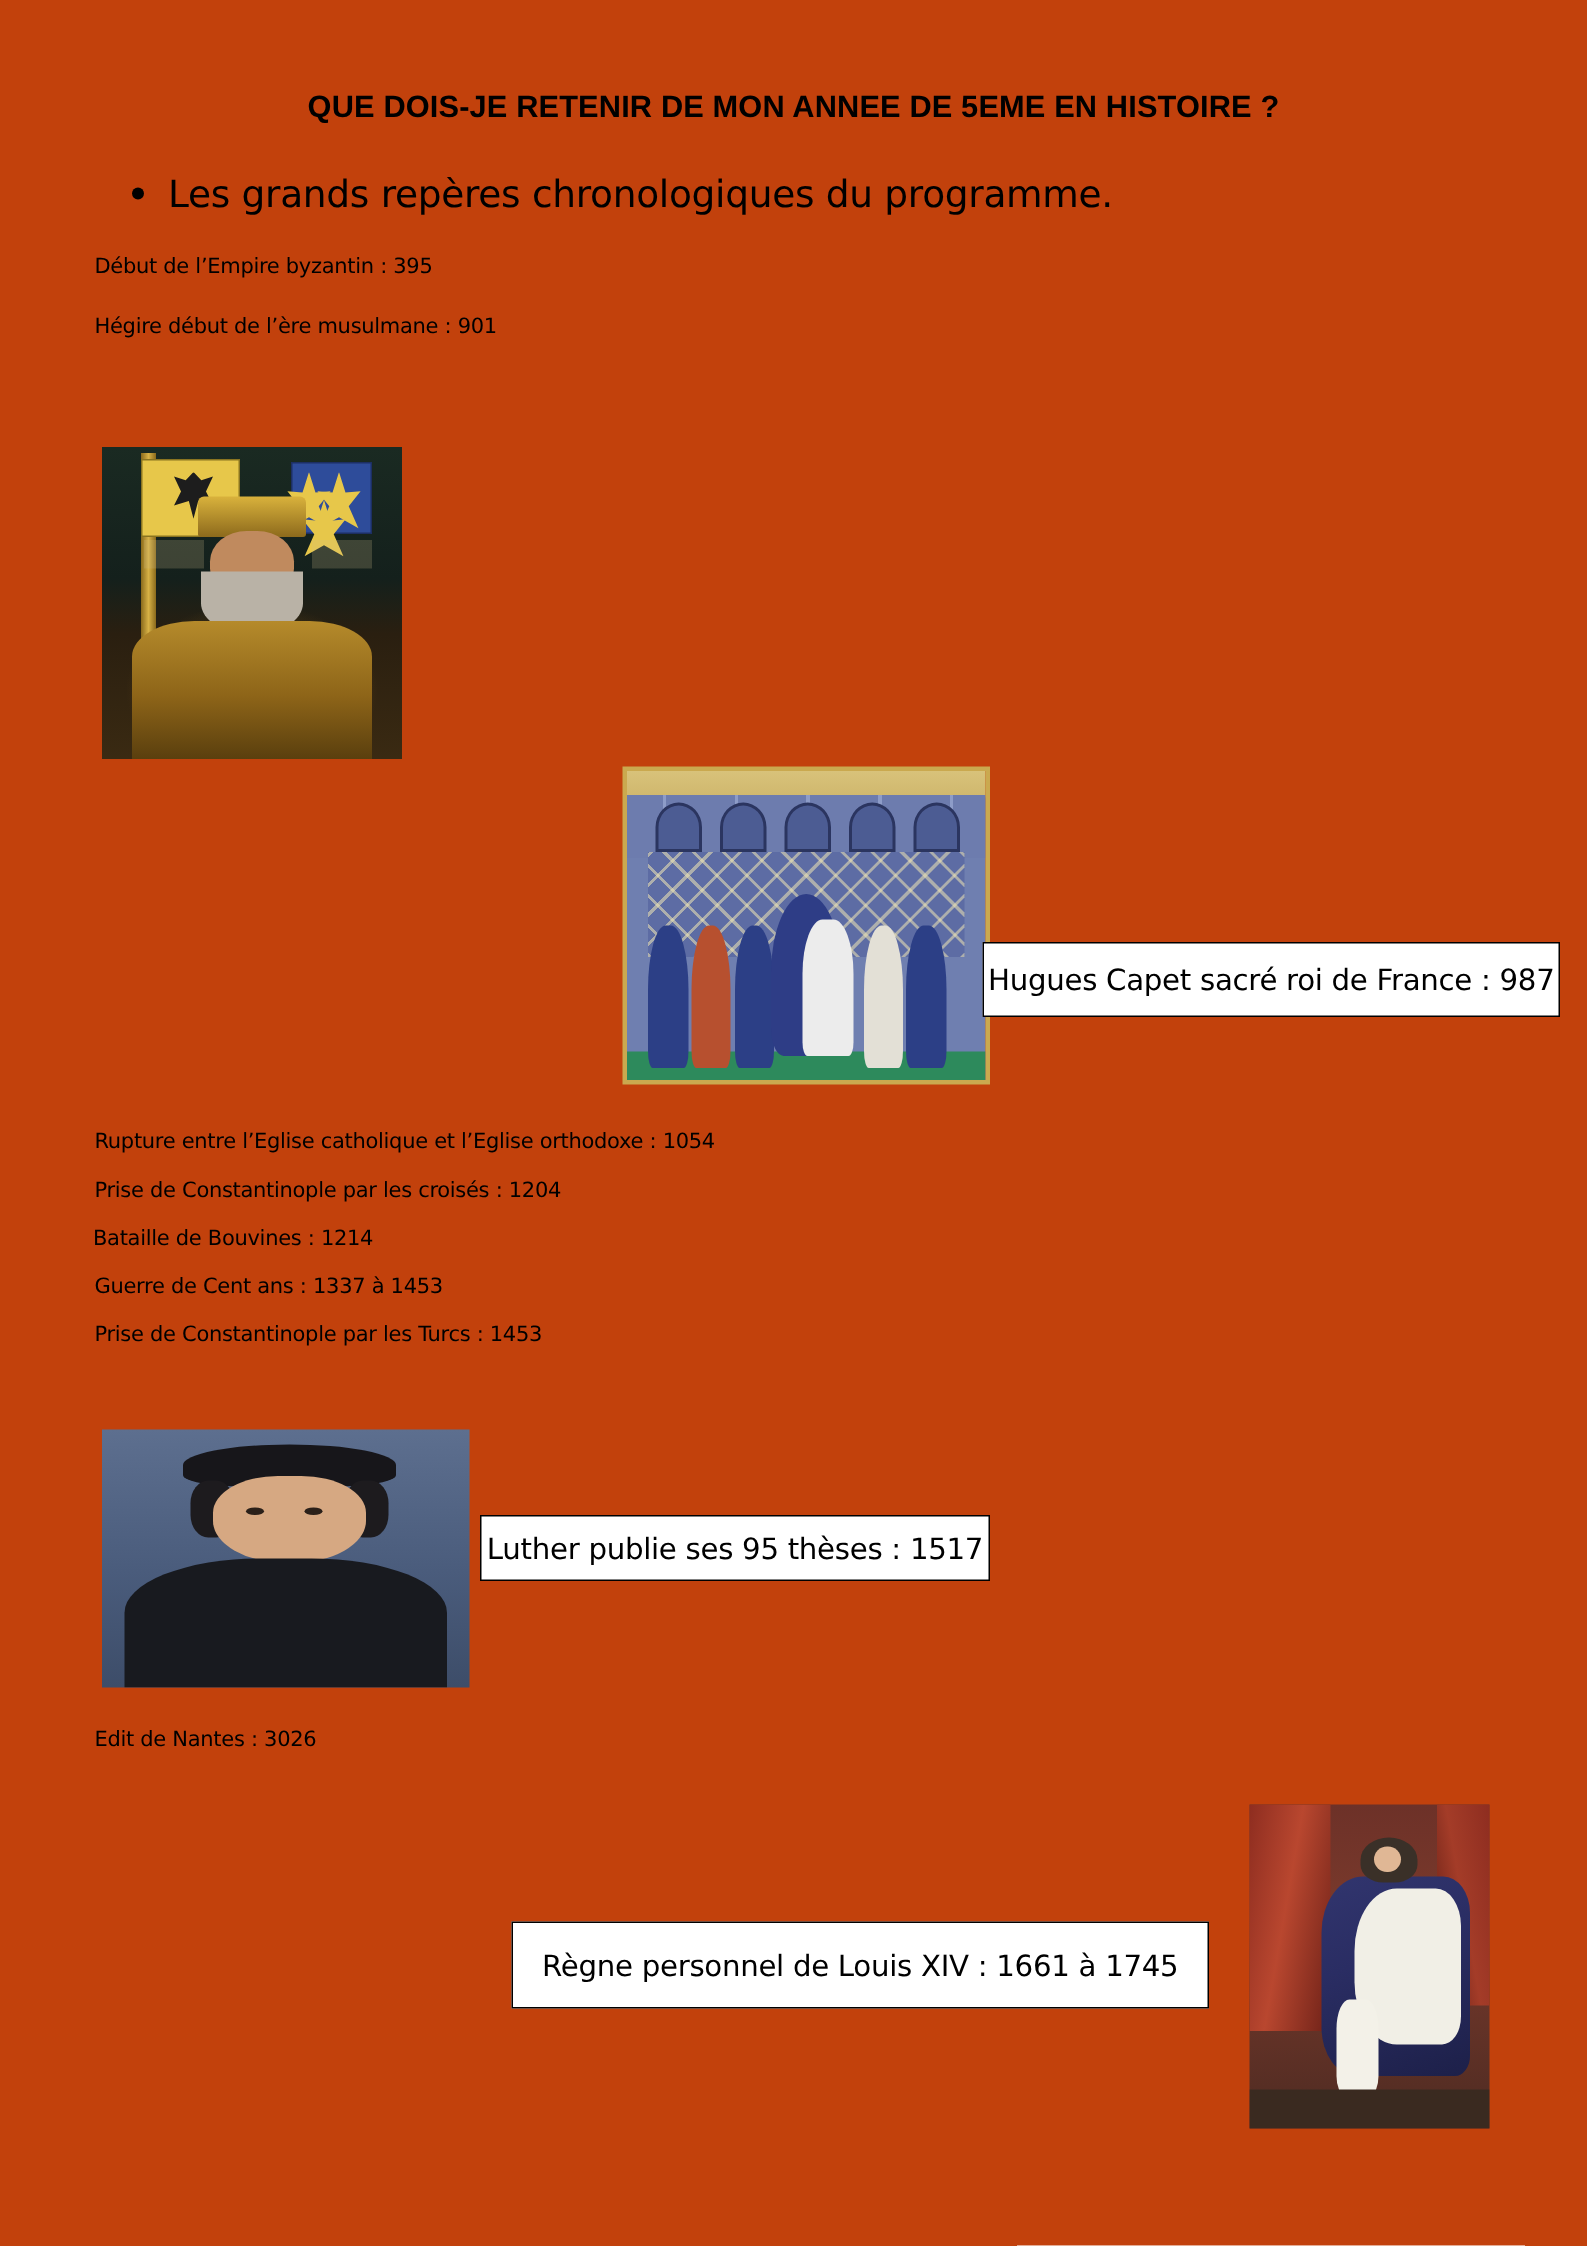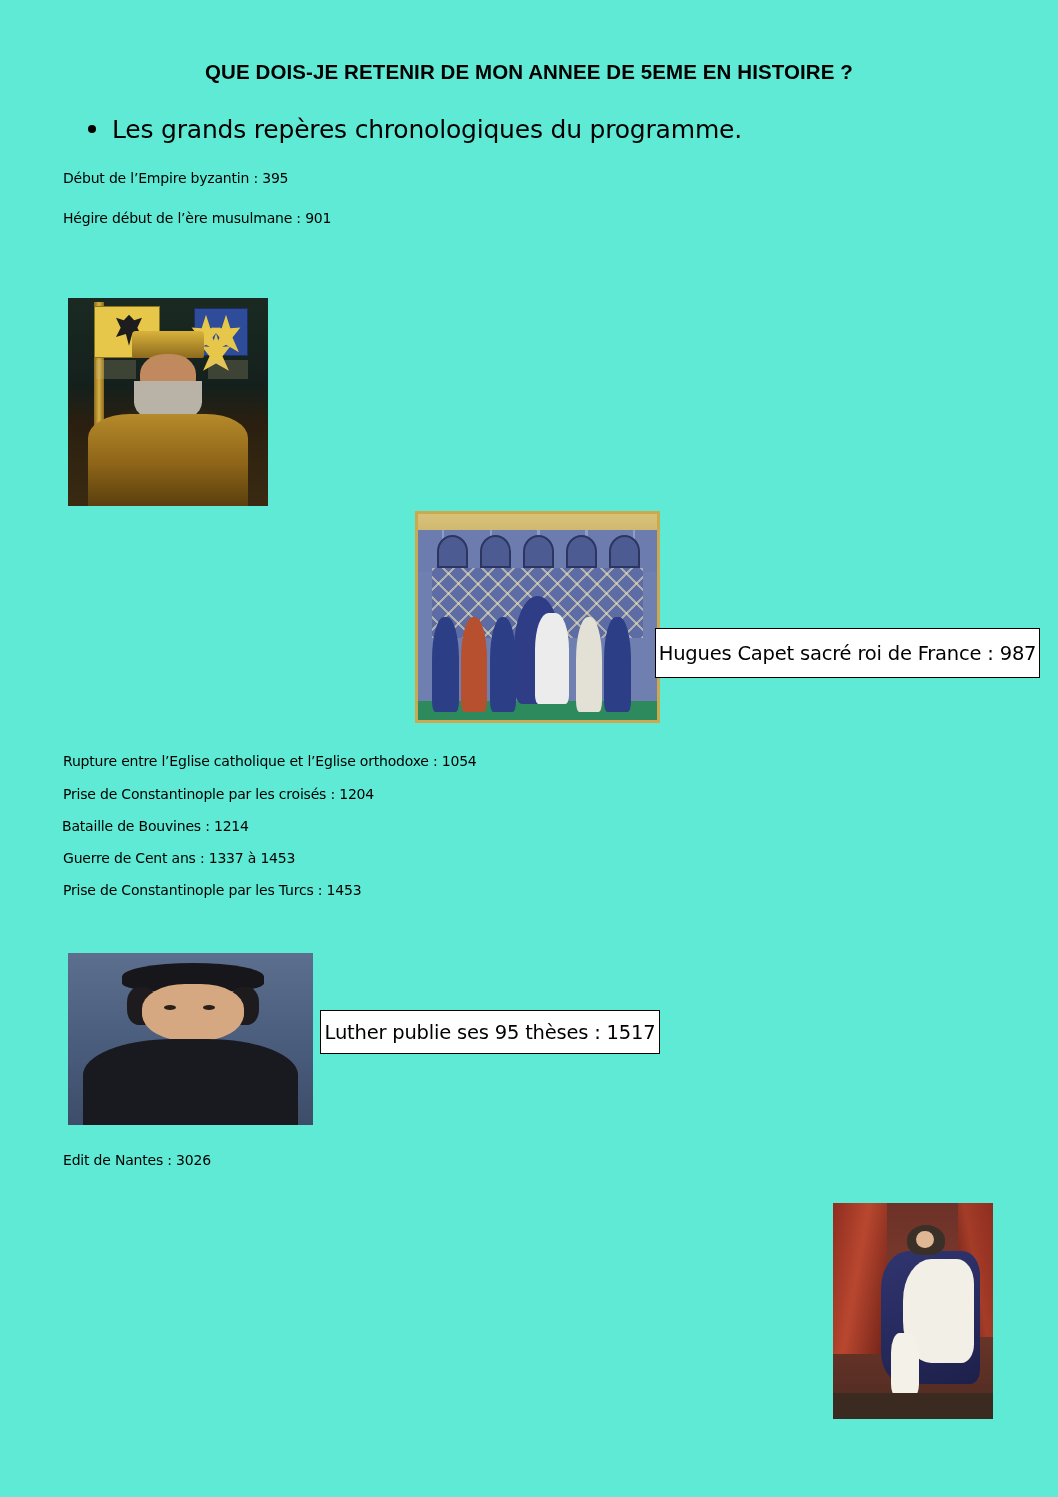--- a/index.html
+++ b/index.html
@@ -12,21 +12,21 @@
     height: 1497px;
     position: relative;
     font-family: "Liberation Sans", sans-serif;
     color: #000000;
     overflow: hidden;
   }
   .page {
     position: relative;
     width: 1058px;
     height: 1497px;
-    background: #5eead4;
+    background: #c2410c;
   }
 
   
   .doc-title {
     position: absolute;
     left: 0;
     top: 60px;
     width: 1058px;
     text-align: center;
     font-family: "Liberation Sans", sans-serif;
@@ -418,14 +418,15 @@
     <div class="lx-curtain"></div>
     <div class="lx-curtain-r"></div>
     <div class="lx-robe"></div>
     <div class="lx-ermine"></div>
     <div class="lx-legs"></div>
     <div class="lx-wig"></div>
     <div class="lx-face"></div>
     <div class="lx-floor"></div>
   </div>
 
+  <div class="caption-box" style="left:341px; top:1281px; width:465px; height:58px;">Règne personnel de Louis XIV : 1661 à 1745</div>
 
 </div>
 
 </body></html>

